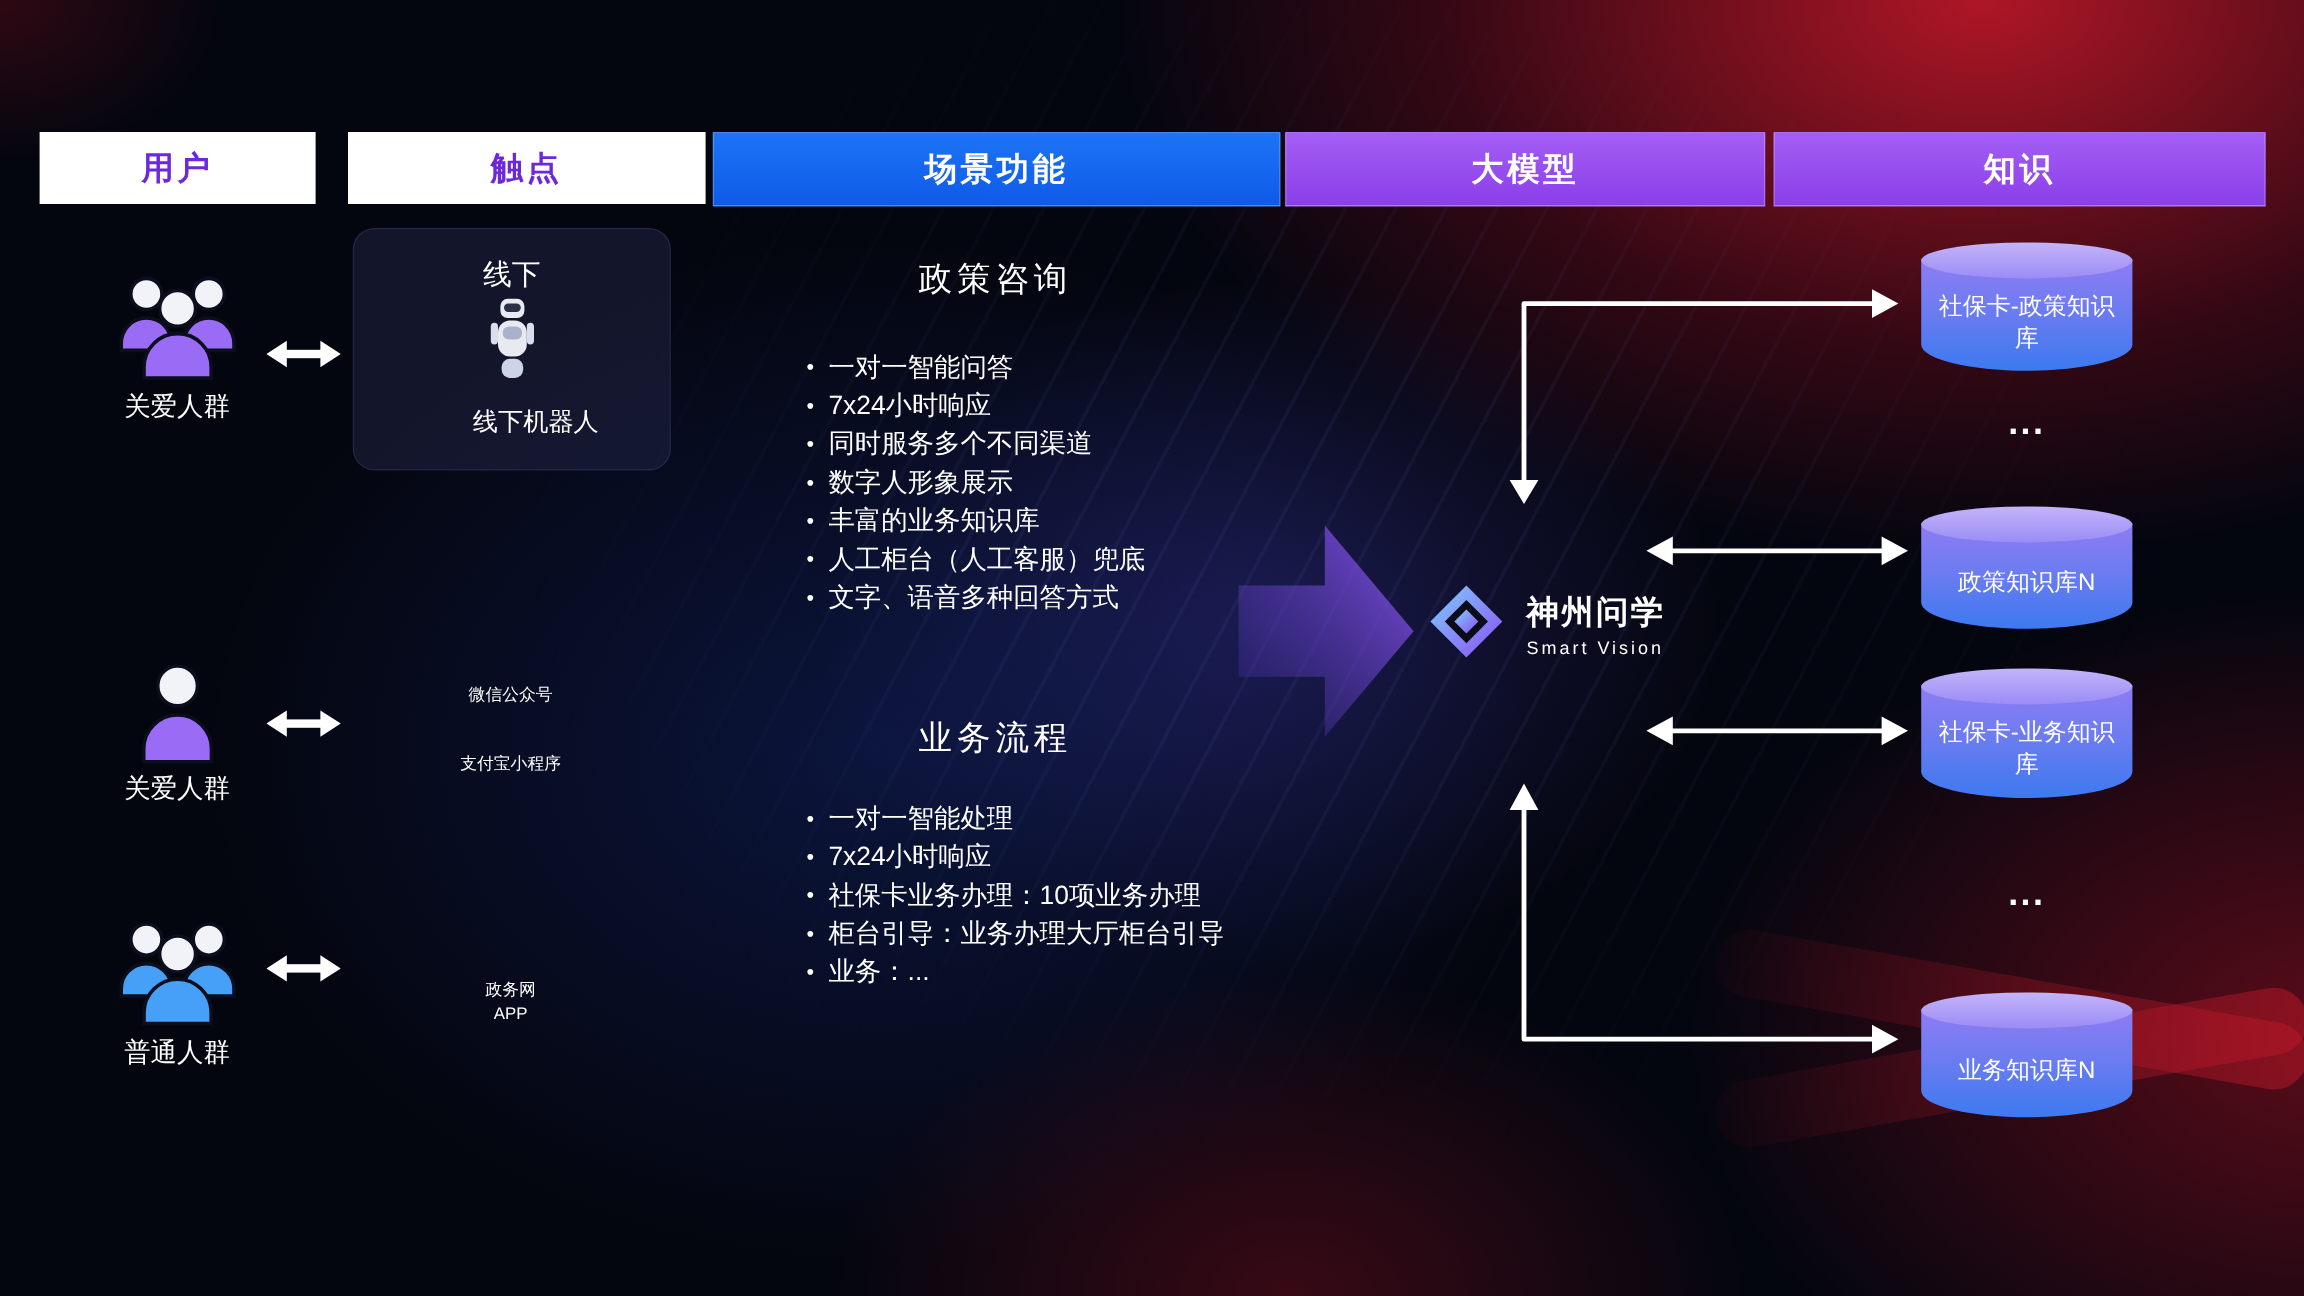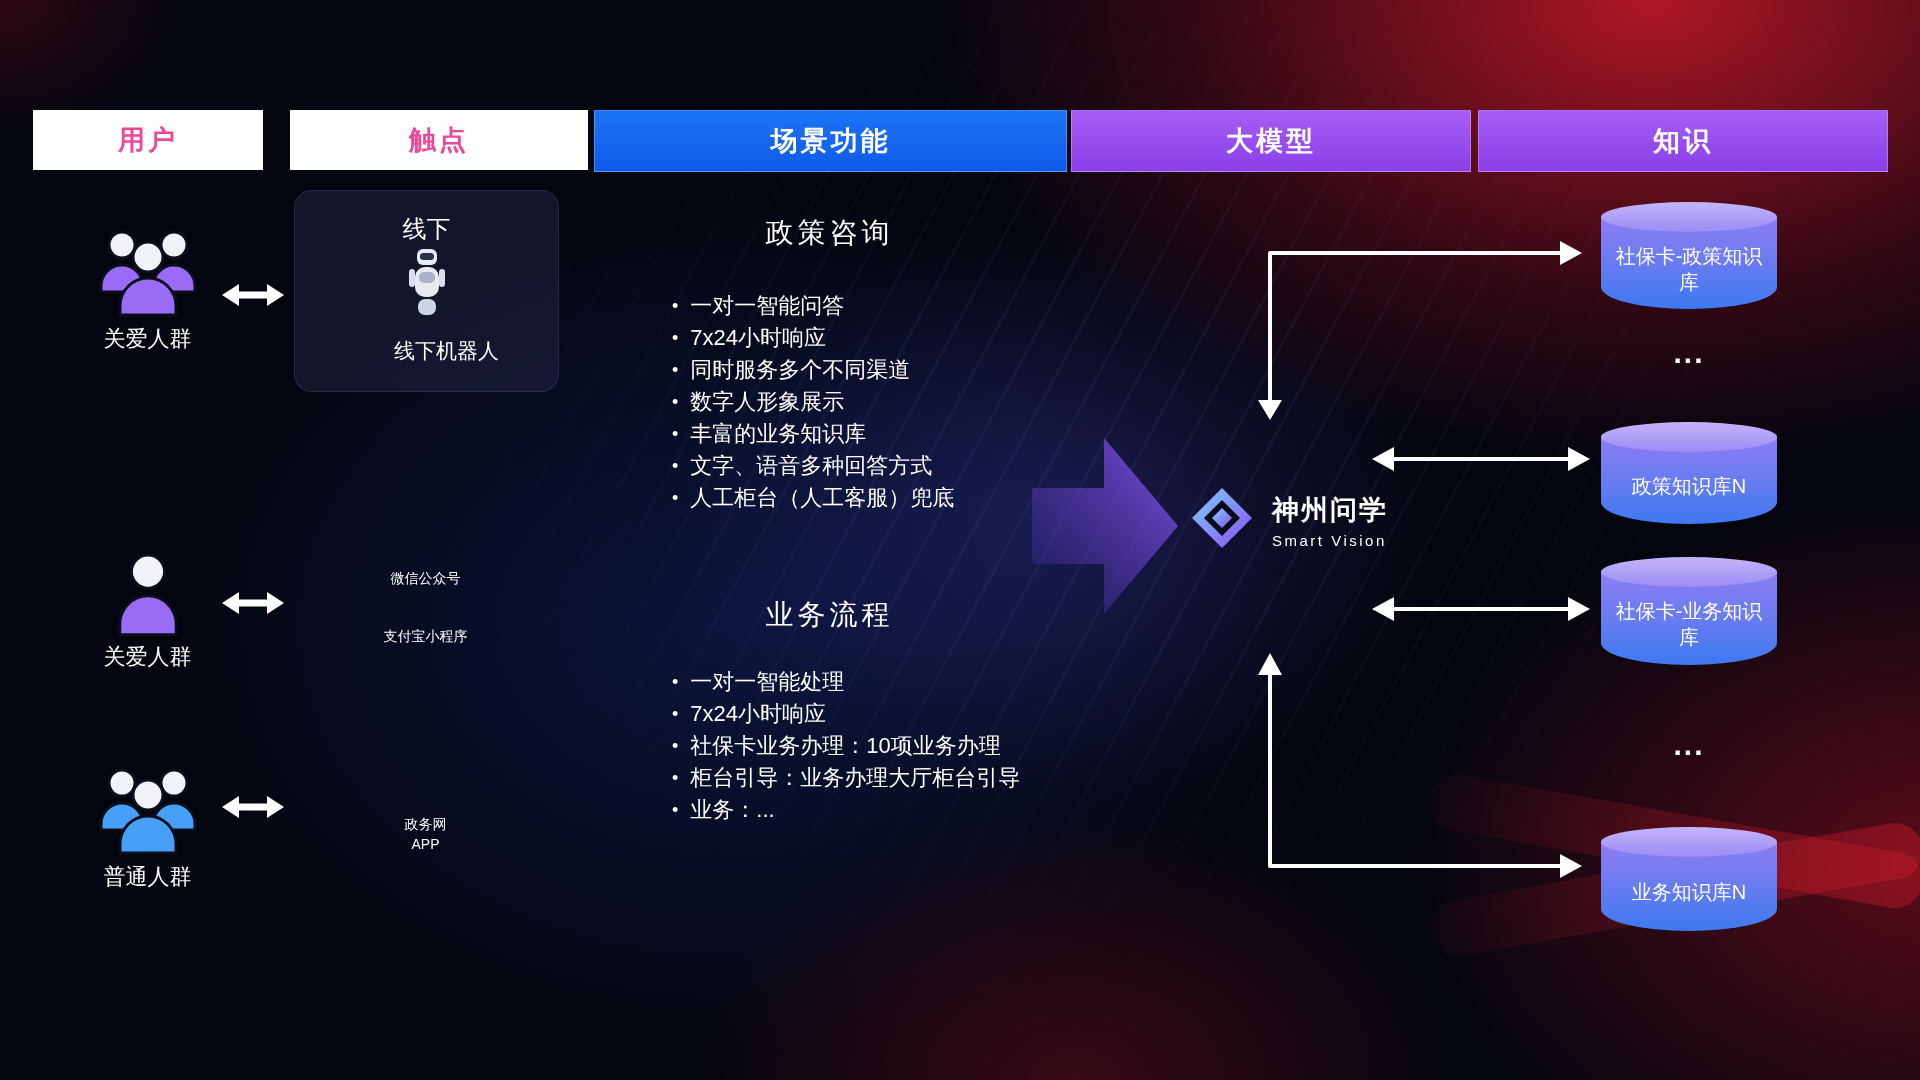--- a/index.html
+++ b/index.html
@@ -24,21 +24,21 @@
     mask-image: radial-gradient(900px 680px at 58% 42%, #000 28%, rgba(0,0,0,0) 76%);
   }
   .wedge { position:absolute; width:500px; height:56px; border-radius:30px; transform-origin:left center;
     background:linear-gradient(90deg, rgba(120,10,22,0.05), rgba(190,24,40,0.5)); }
   .wedge-a { left:1430px; top:770px; transform:rotate(10deg); }
   .wedge-b { left:1430px; top:905px; transform:rotate(-10deg); }
 
   
   .hdr { position:absolute; top:110px; height:60px; display:flex; align-items:center; justify-content:center;
     font-size:27px; font-weight:bold; letter-spacing:3px; }
-  .hdr-white  { background:#ffffff; color:#ec4899;text-align:right; }
+  .hdr-white  { background:#ffffff; color:#6d28d9;text-align:right; }
   .hdr-blue   { background:linear-gradient(180deg,#1d74f5,#0f5ae8); color:#fff; border:1px solid rgba(255,255,255,0.25); }
   .hdr-purple { background:linear-gradient(180deg,#a55ef5,#8a3fe8); color:#fff; border:1px solid rgba(255,255,255,0.25); }
 
   
   .user-block { position:absolute; width:155px; display:flex; flex-direction:column; align-items:center; }
   .user-label { margin-top:6px; font-size:22px; }
   .dbl-arrow { position:absolute; width:62px; height:30px; }
 
   
   .touch-card { position:absolute; left:294px; top:190px; width:263px; height:200px;
@@ -184,24 +184,24 @@
     <li>
         <span>同时服务多个不同渠道</span>
       </li>
     <li>
         <span>数字人形象展示</span>
       </li>
     <li>
         <span>丰富的业务知识库</span>
       </li>
     <li>
+        <span>人工柜台（人工客服）兜底</span>
+      </li>
+    <li>
         <span>文字、语音多种回答方式</span>
-      </li>
-    <li>
-        <span>人工柜台（人工客服）兜底</span>
       </li>
   </ul>
 
   <div class="fn-title" style="top:596px;">业务流程</div>
   <ul class="bullets" style="top:666px;">
     <li>
         <span>一对一智能处理</span>
       </li>
     <li>
         <span>7x24小时响应</span>

